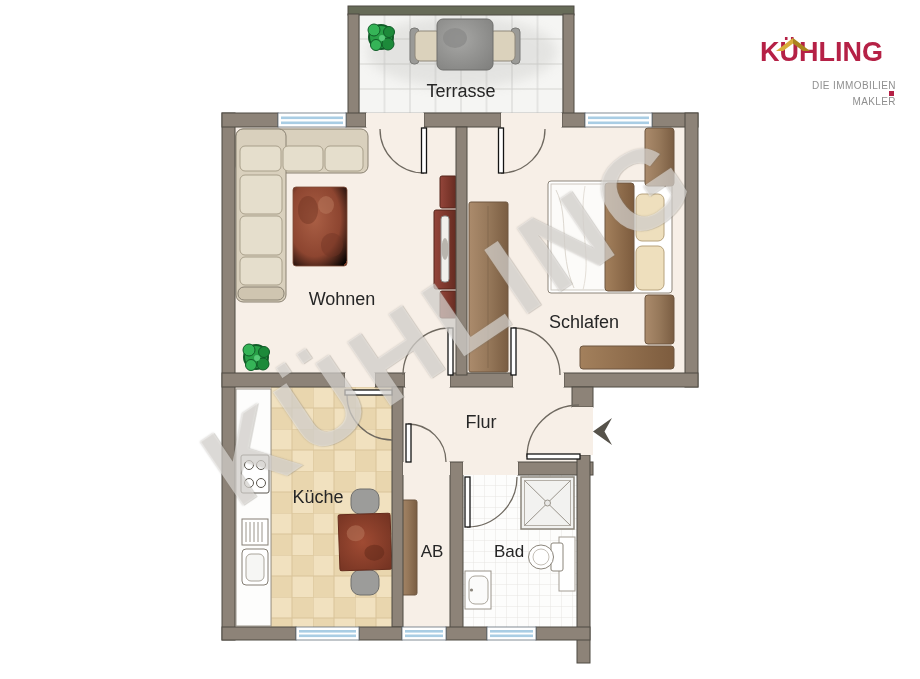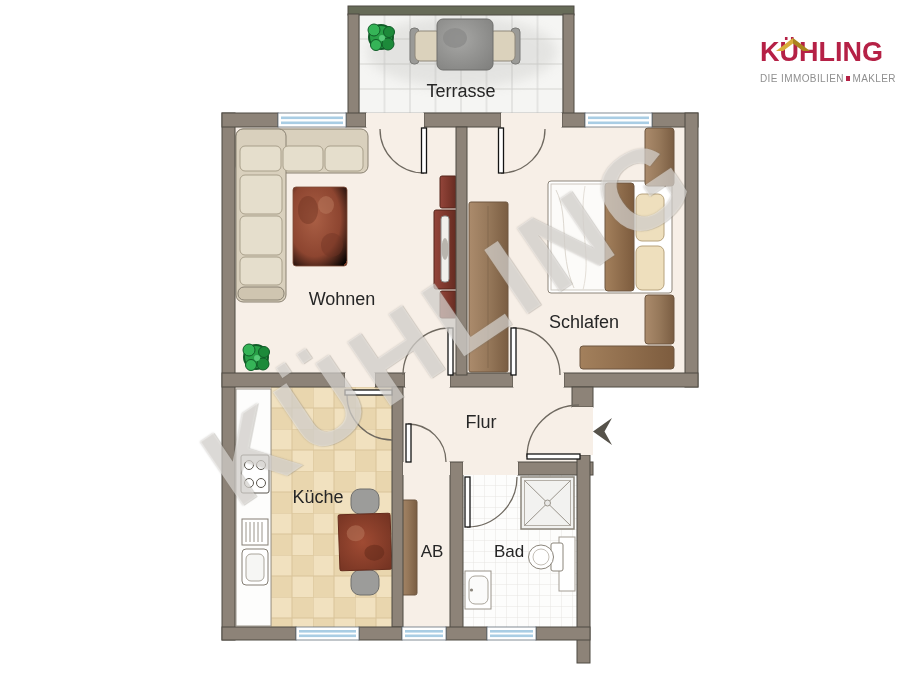--- a/index.html
+++ b/index.html
@@ -14,22 +14,22 @@
     transform:rotate(-34deg);
     font-size:112px;font-weight:700;letter-spacing:8px;
     color:rgba(250,248,245,0.50);
     text-shadow:0 0 2px rgba(125,120,112,0.40), 1px 1px 0 rgba(125,120,112,0.18);
     pointer-events:none;white-space:nowrap;
   }
   
   .logo{position:absolute;left:760px;top:38px;width:136px;}
   .logo-roof{display:block;margin-left:16px;height:13px;}
   .logo-title{font-size:27px;font-weight:700;letter-spacing:0px;color:#b52146;line-height:1.05;}
-  .logo-tagline{display:flex;align-items:center;margin-top:7px;white-space:nowrap;
-    font-size:10px;letter-spacing:0.4px;color:#8f8f8f;font-weight:400;}
+  .logo-tagline{display:flex;align-items:flex-end;margin-top:14px;white-space:nowrap;
+    font-size:10px;letter-spacing:0.4px;color:#8f8f8f;font-weight:400;flex-direction:column;}
   .logo-sq{display:inline-block;width:5px;height:5px;background:#b52146;margin:0 2px;}
 </style>
 </head>
 <body>
 
 <div class="stage">
 
 <svg width="920" height="679" viewBox="0 0 920 679">
   <defs>
     <linearGradient id="wood" x1="0" y1="0" x2="1" y2="0">

